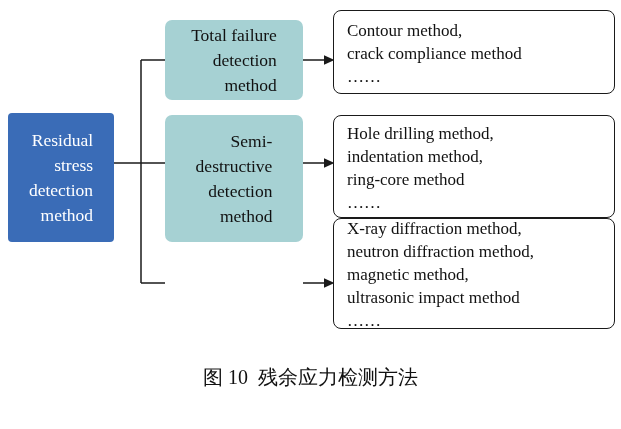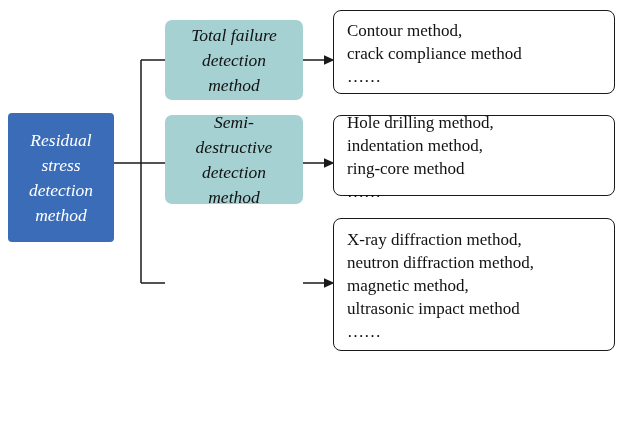--- a/index.html
+++ b/index.html
@@ -18,62 +18,61 @@
     pointer-events: none;
   }
   .connectors .cline { stroke: var(--line, #1a1a1a); stroke-width: 1.5; fill: none; }
   .connectors .ahead { fill: var(--line, #1a1a1a); stroke: none; }
 
   .node {
     position: absolute;
     display: flex;
     align-items: center;
     justify-content: center;
-    text-align: center;
+    text-align: right;
     white-space: pre-line;
     box-sizing: border-box;
-    font-style: italic;
   }
   .root-box {
     left: 8px; top: 113px; width: 106px; height: 129px;
     background: var(--root-fill, #3a6cb7);
     color: var(--root-text, #ffffff);
     font-size: 17.5px; line-height: 25px;
     border-radius: 4px;
   }
   .branch-box {
     left: 165px; width: 138px;
     background: var(--branch-fill, #a6d1d3);
     color: var(--branch-text, #111111);
     font-size: 17.5px; line-height: 25px;
     border-radius: 7px;
   }
   .b0 { top: 20px;  height: 80px;  }
-  .b1 { top: 115px; height: 89px; }
+  .b1 { top: 115px; height: 127px; }
   .b2 { top: 242px; height: 85px;  }
 
   .method-box {
     position: absolute;
     left: 333px; width: 282px;
     background: #ffffff;
     border: 1.5px solid var(--mbox-border, #1a1a1a);
     border-radius: 8px;
     box-sizing: border-box;
     display: flex;
     flex-direction: column;
     justify-content: center;
     padding: 4px 12px 2px 13px;
     font-size: 17px; line-height: 23px;
     color: #111111;
     white-space: pre-line;
     text-align: left;
   }
   .m0 { top: 10px;  height: 84px; }
-  .m1 { top: 115px; height: 81px;  }
-  .m2 { top: 218px; height: 133px; padding-left: 13px; }
+  .m1 { top: 115px; height: 103px;  }
+  .m2 { top: 218px; height: 111px; padding-left: 13px; }
 
   .caption {
     position: absolute;
     left: 0; top: 363px; width: 621px;
     text-align: center;
     color: #111111;
   }
   .caption p {
     margin: 0;
     font-size: 20px;
@@ -130,15 +129,16 @@
 ring-core method
 ……</div>
 
   <div class="method-box m2">X-ray diffraction method,
 neutron diffraction method,
 magnetic method,
 ultrasonic impact method
 ……</div>
 
   <div class="caption">
+    <p>图 10  残余应力检测方法</p>
   </div>
 
 </div>
 
 </body></html>

